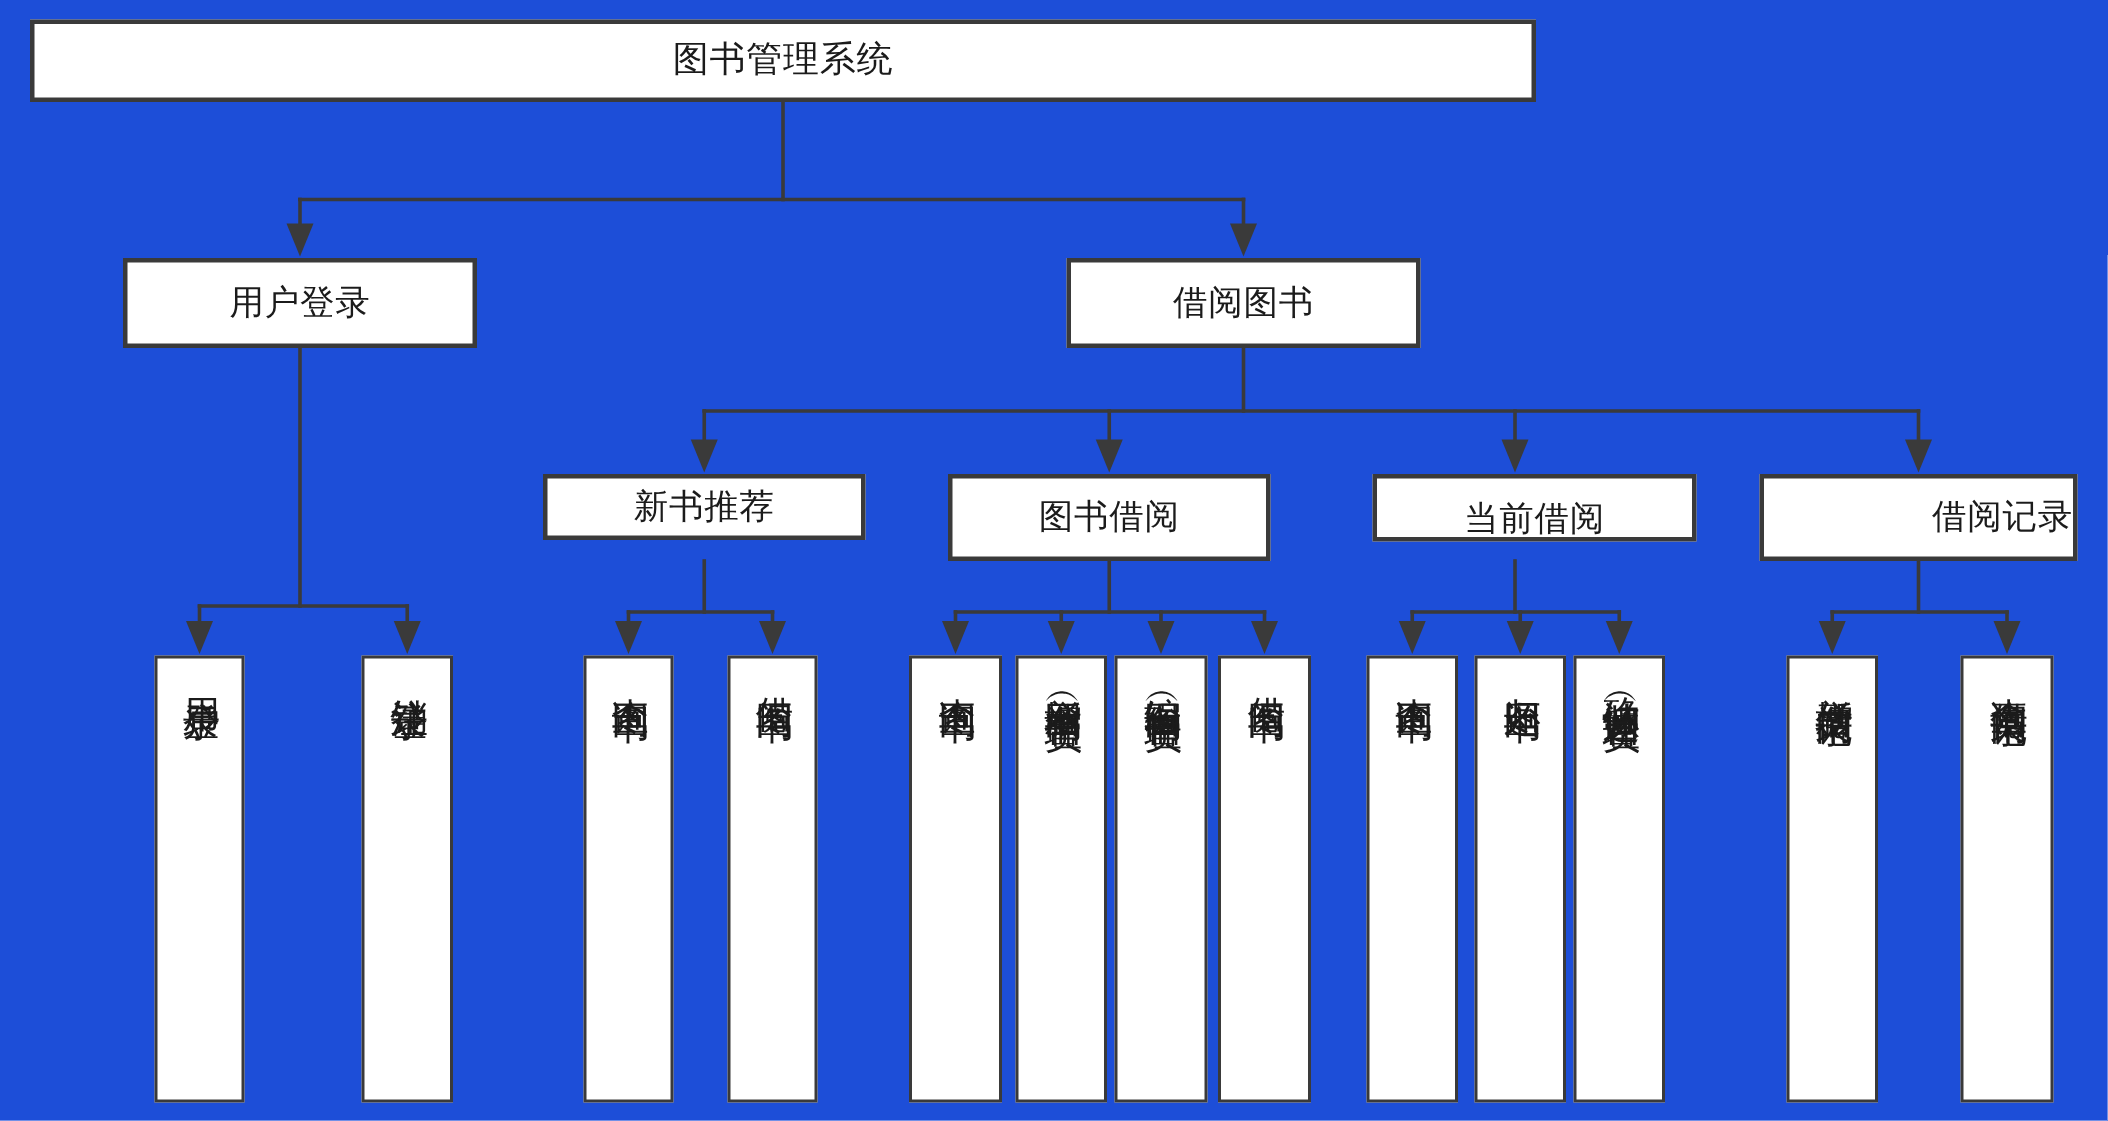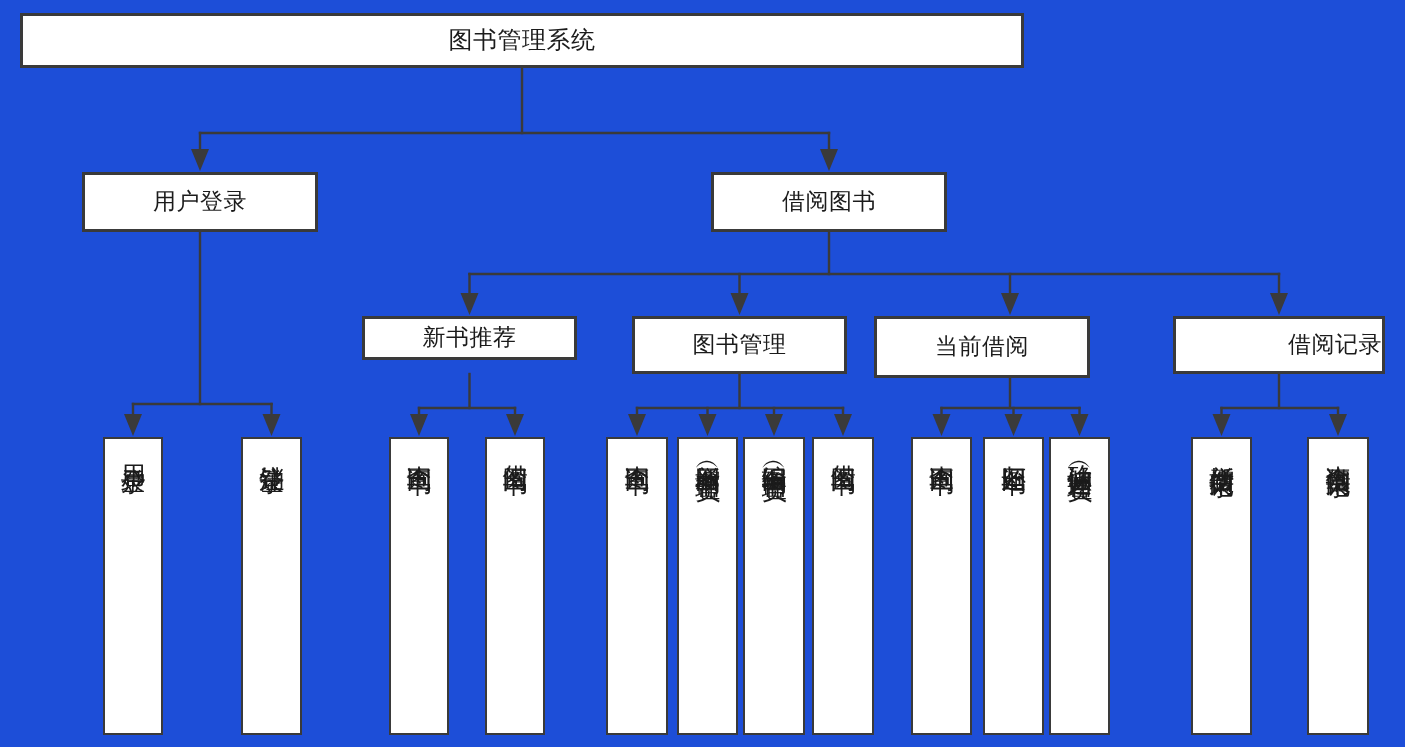--- a/index.html
+++ b/index.html
@@ -155,23 +155,23 @@
       <div class="node-box level-1 horiz" style="left: 82px; top: 172px; width: 236px; height: 60px;">
         <span class="node-label">用户登录</span>
       </div>
       <div class="node-box level-1 horiz" style="left: 711px; top: 172px; width: 236px; height: 60px;">
         <span class="node-label">借阅图书</span>
       </div>
       <div class="node-box level-2 horiz" style="left: 362px; top: 316px; width: 215px; height: 44px;">
         <span class="node-label">新书推荐</span>
       </div>
       <div class="node-box level-2 horiz" style="left: 632px; top: 316px; width: 215px; height: 58px;">
-        <span class="node-label">图书管理</span>
-      </div>
-      <div class="node-box level-2 horiz" style="left: 874px; top: 316px; width: 216px; height: 62px;">
+        <span class="node-label">图书借阅</span>
+      </div>
+      <div class="node-box level-2 horiz" style="left: 915px; top: 316px; width: 216px; height: 45px; align-items: flex-end;">
         <span class="node-label">当前借阅</span>
       </div>
       <div class="node-box level-2 horiz" style="left: 1173px; top: 316px; width: 212px; height: 58px; justify-content: flex-end;">
         <span class="node-label">借阅记录</span>
       </div>
       <div class="node-box level-3 vert" style="left: 103px; top: 437px; width: 60px; height: 298px;">
         <span class="node-label">用户登录</span>
       </div>
       <div class="node-box level-3 vert" style="left: 241px; top: 437px; width: 61px; height: 298px;">
         <span class="node-label">注销登录</span>

